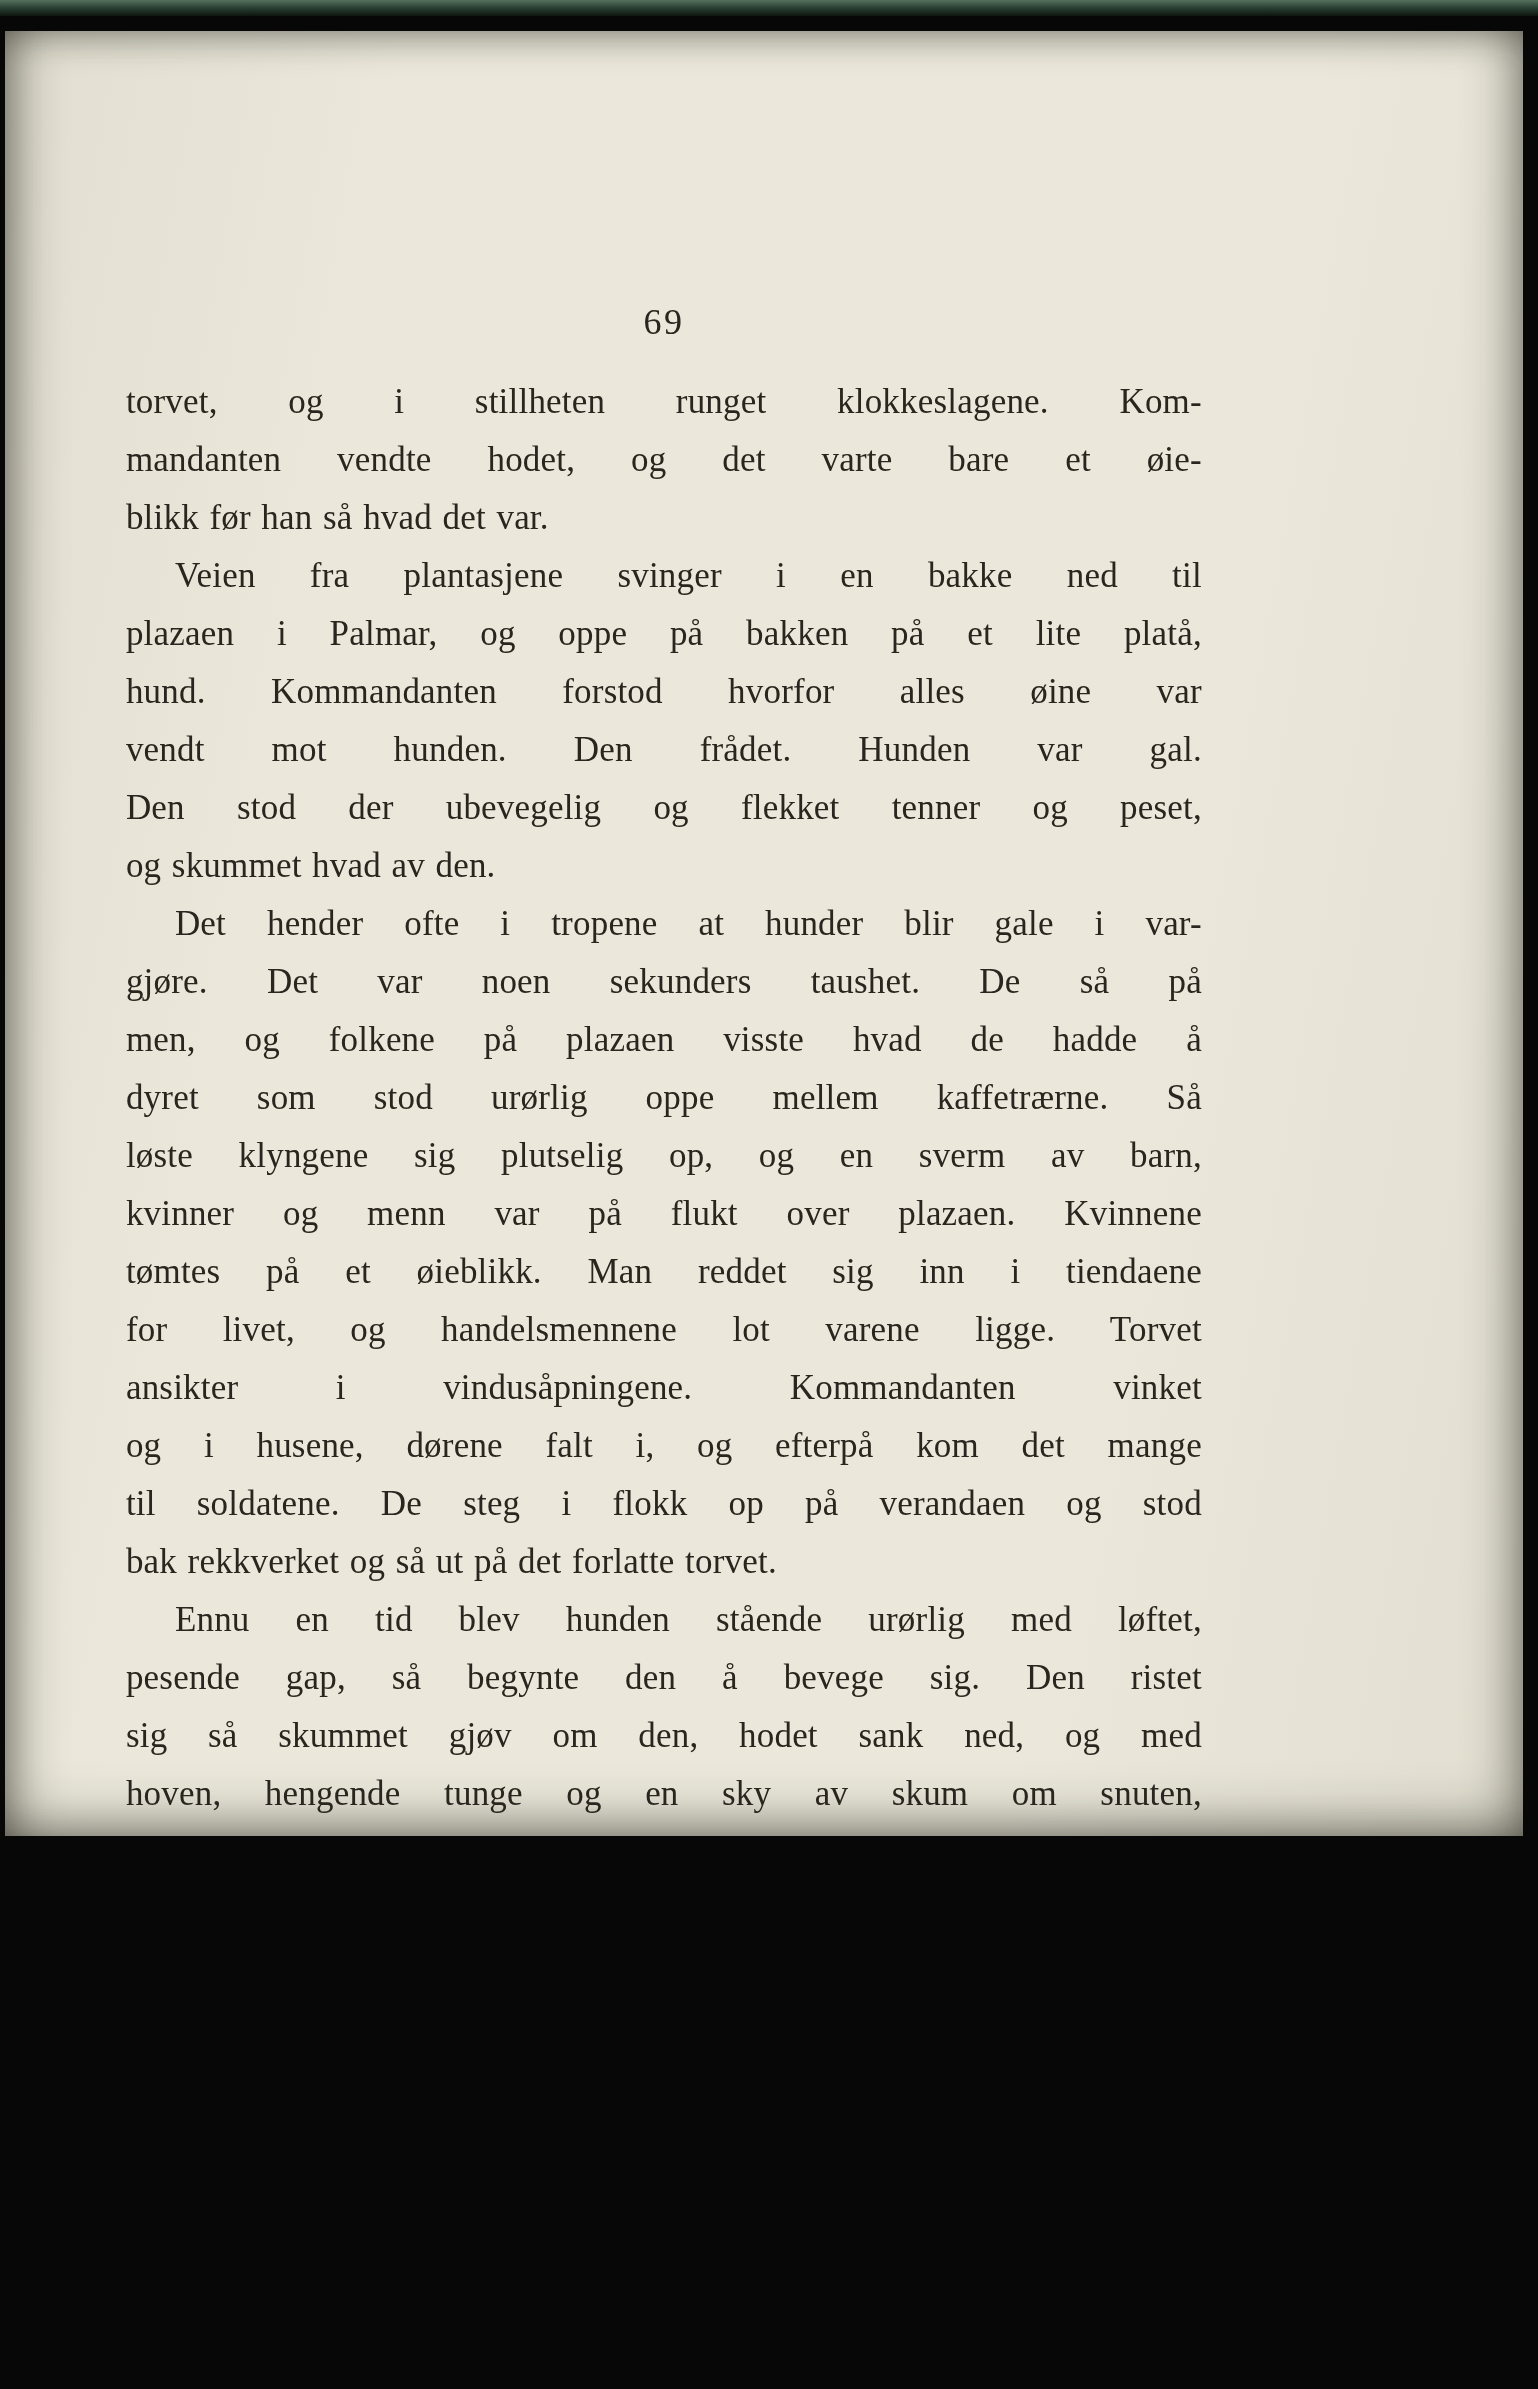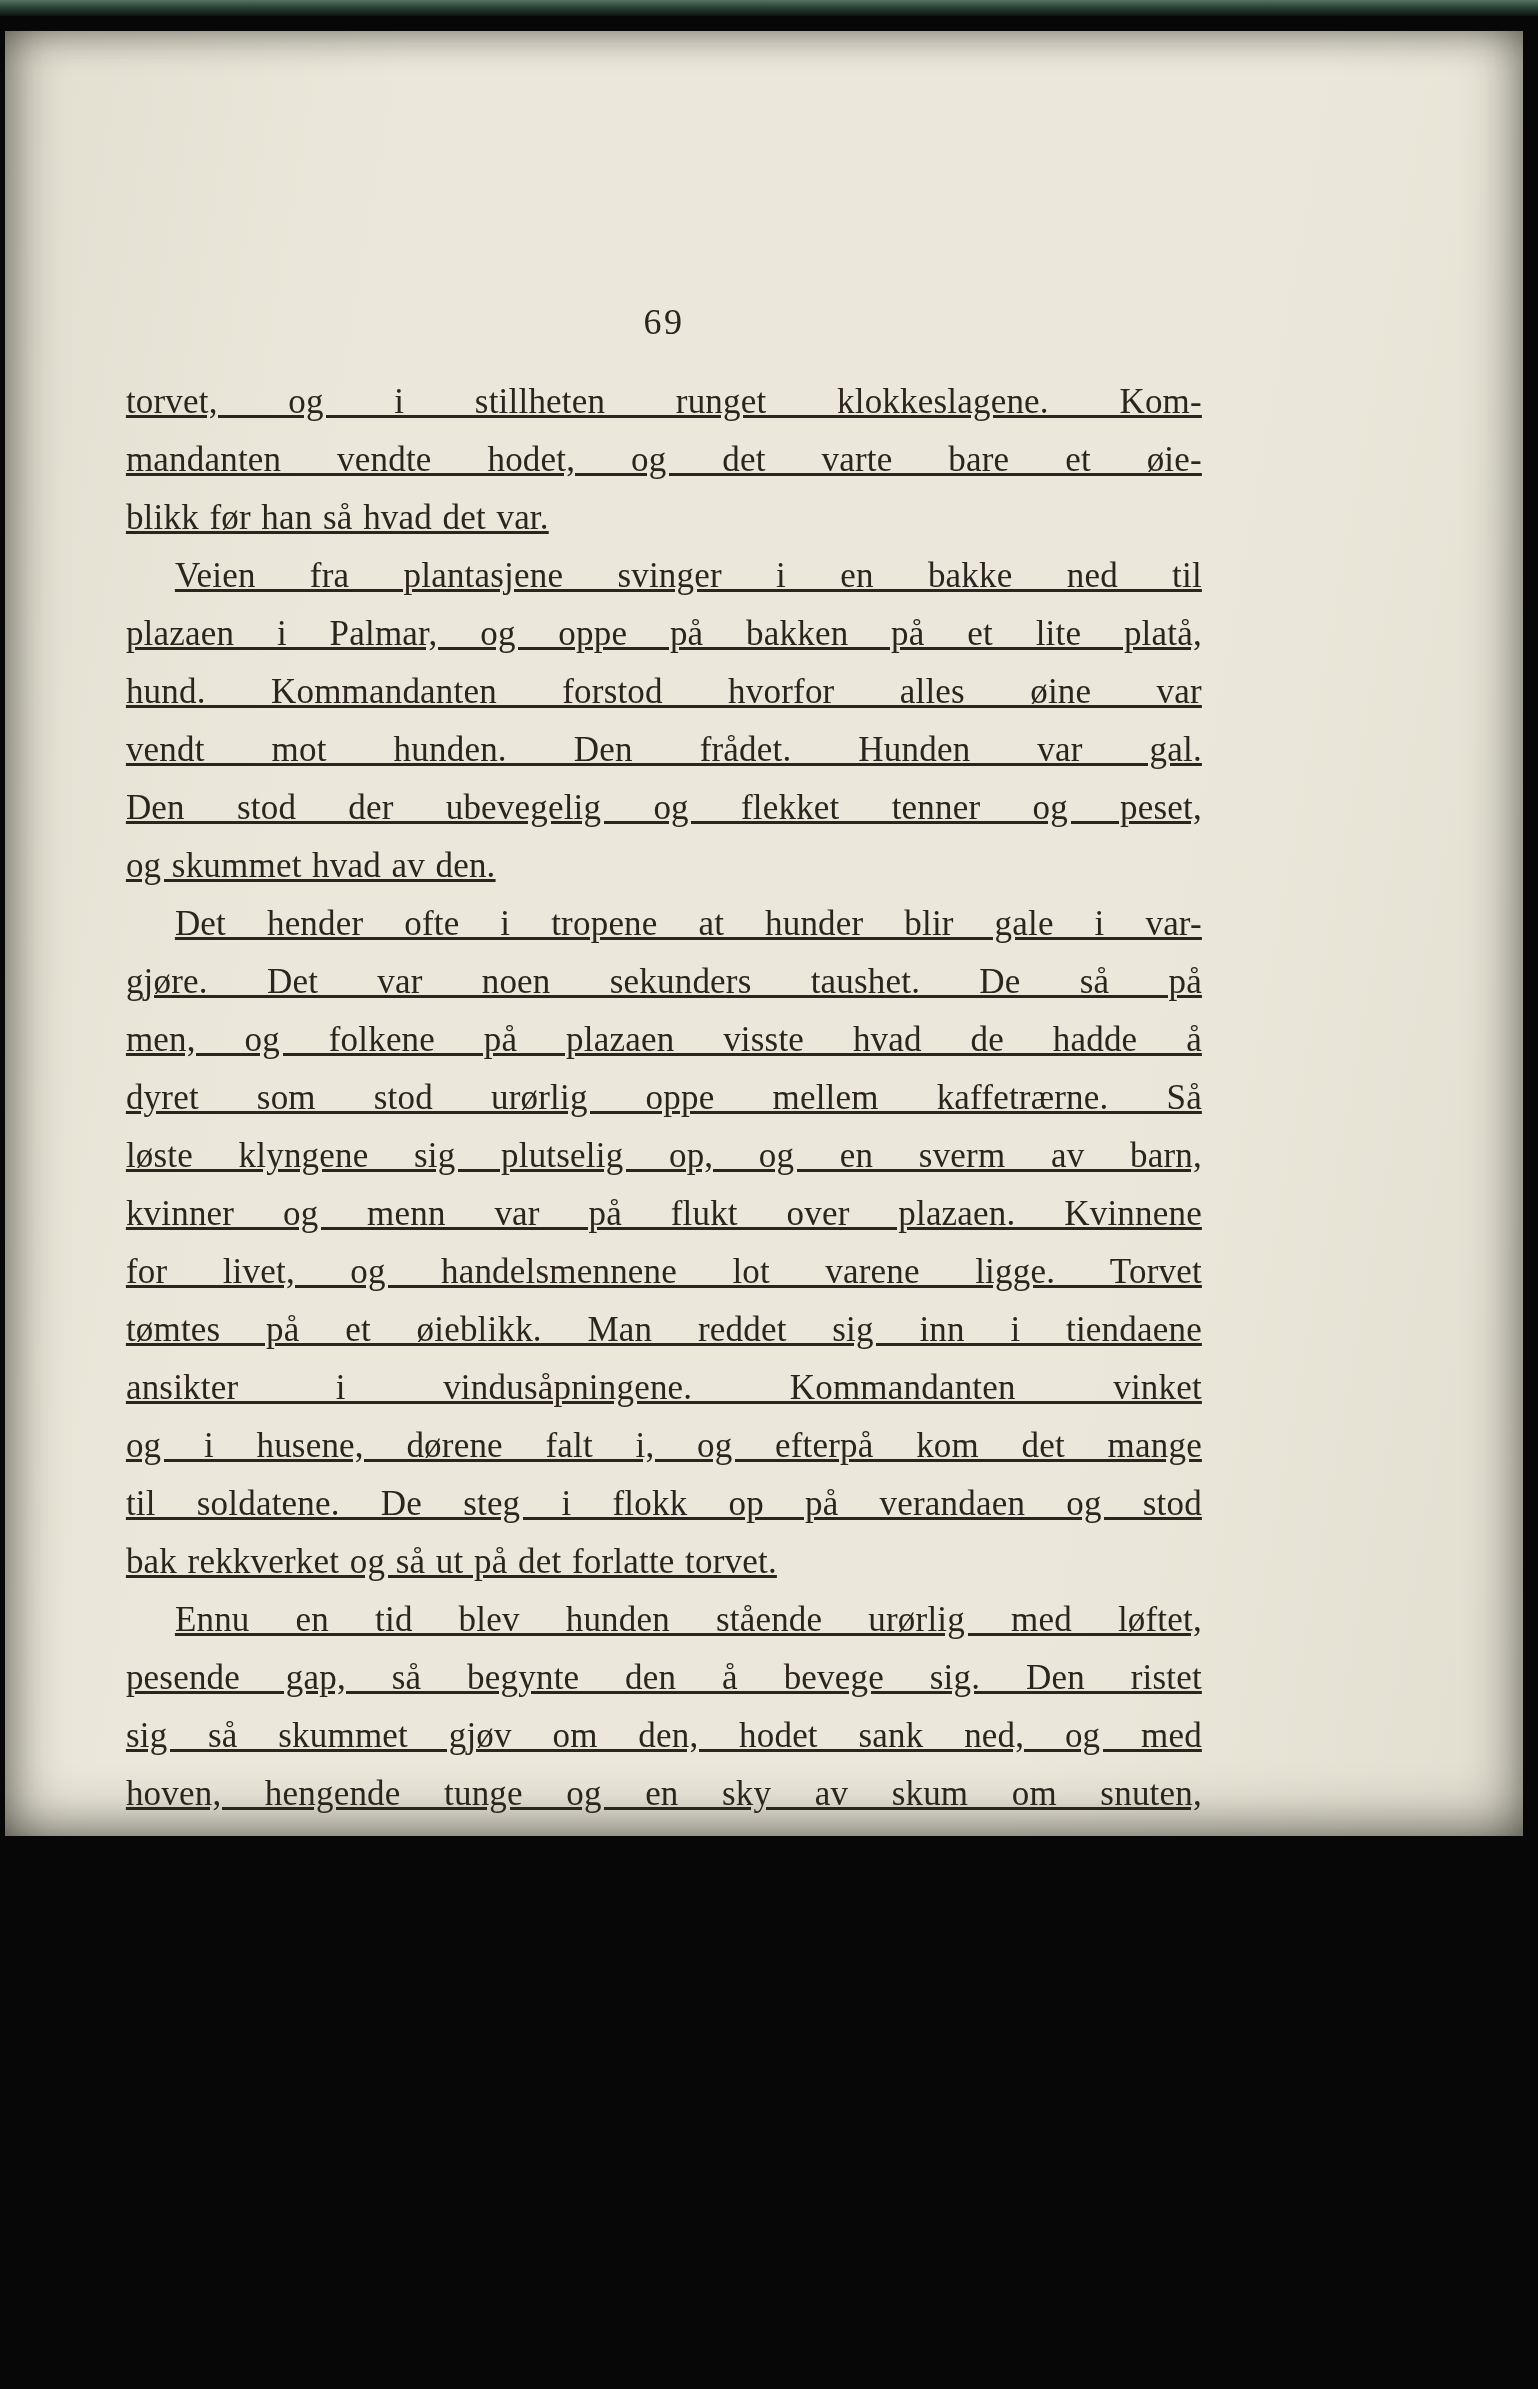--- a/index.html
+++ b/index.html
@@ -53,21 +53,20 @@
     color: var(--ink, #2a251e);
     letter-spacing: 0.2px;
     word-spacing: 1.6px;
   }
   .line {
     line-height: 58px;
     height: 58px;
     text-align: justify;
     text-align-last: left;
     white-space: nowrap;
-    text-decoration: underline;
   }
   .line.justify {
     white-space: normal;
     text-align-last: justify;
   }
   .line.indent {
     text-indent: 49px;
   }
 </style>
 </head>
@@ -86,22 +85,22 @@
         <div class="line justify">hund. Kommandanten forstod hvorfor alles øine var</div>
         <div class="line justify">vendt mot hunden. Den frådet. Hunden var gal.</div>
         <div class="line justify">Den stod der ubevegelig og flekket tenner og peset,</div>
         <div class="line">og skummet hvad av den.</div>
         <div class="line indent justify">Det hender ofte i tropene at hunder blir gale i var-</div>
         <div class="line justify">gjøre. Det var noen sekunders taushet. De så på</div>
         <div class="line justify">men, og folkene på plazaen visste hvad de hadde å</div>
         <div class="line justify">dyret som stod urørlig oppe mellem kaffetrærne. Så</div>
         <div class="line justify">løste klyngene sig plutselig op, og en sverm av barn,</div>
         <div class="line justify">kvinner og menn var på flukt over plazaen. Kvinnene</div>
+        <div class="line justify">tømtes på et øieblikk. Man reddet sig inn i tiendaene</div>
         <div class="line justify">for livet, og handelsmennene lot varene ligge. Torvet</div>
-        <div class="line justify">tømtes på et øieblikk. Man reddet sig inn i tiendaene</div>
         <div class="line justify">ansikter i vindusåpningene. Kommandanten vinket</div>
         <div class="line justify">og i husene, dørene falt i, og efterpå kom det mange</div>
         <div class="line justify">til soldatene. De steg i flokk op på verandaen og stod</div>
         <div class="line">bak rekkverket og så ut på det forlatte torvet.</div>
         <div class="line indent justify">Ennu en tid blev hunden stående urørlig med løftet,</div>
         <div class="line justify">pesende gap, så begynte den å bevege sig. Den ristet</div>
         <div class="line justify">sig så skummet gjøv om den, hodet sank ned, og med</div>
         <div class="line justify">hoven, hengende tunge og en sky av skum om snuten,</div>
       </div>
   </div>

